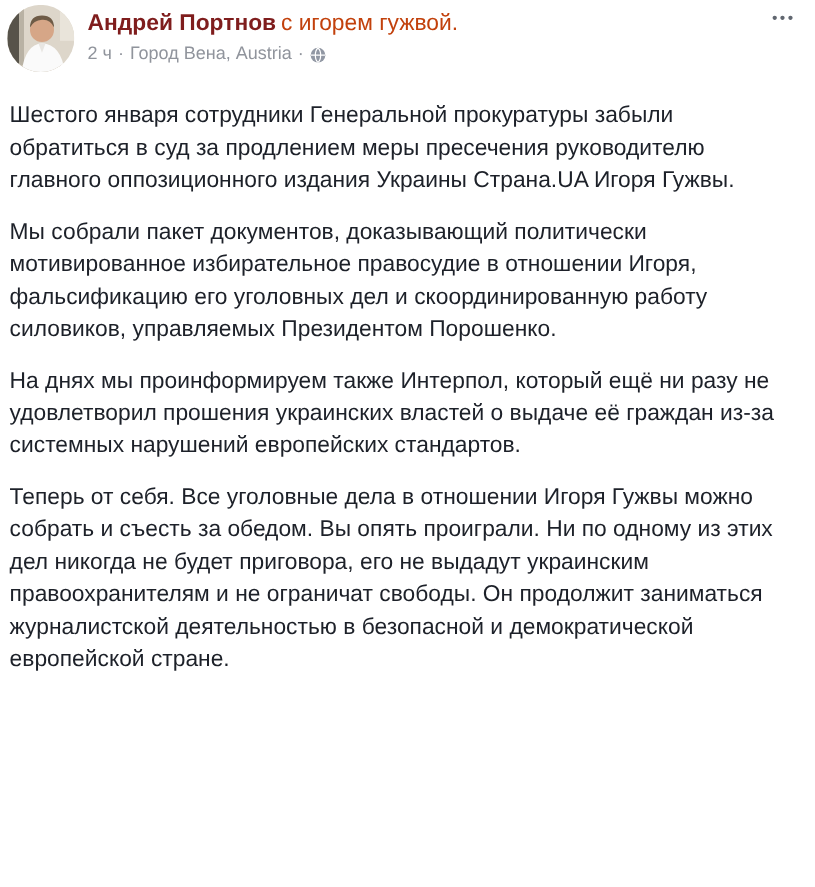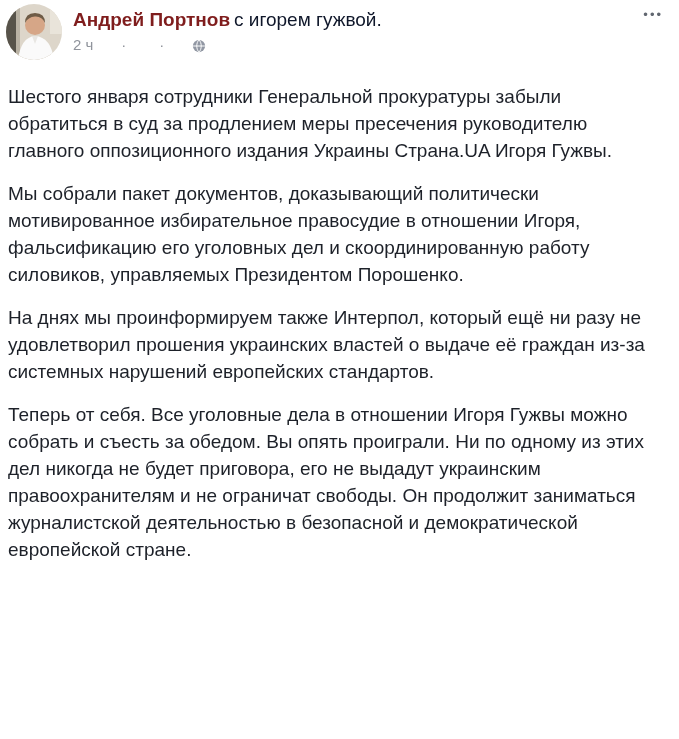--- a/index.html
+++ b/index.html
@@ -36,34 +36,33 @@
     line-height: 22px;
     white-space: nowrap;
   }
   .author {
     color: #7f1d1d;
     font-weight: bold;
     text-decoration: none;
     cursor: pointer;
   }
   .tagged {
-    color: #0f172a;
+    color: #c2410c;
     font-weight: normal;
     text-decoration: none;
     cursor: pointer;
     margin-left: 4px;
   }
   .meta-line {
     margin-top: 6px;
     font-size: 15px;
     line-height: 16px;
     color: #90949c;
     display: flex;
     align-items: center;
-    gap: 23px;
   }
   .meta-line .sep { margin: 0 5px; }
   .timestamp, .location {
     color: #90949c;
     text-decoration: none;
     cursor: pointer;
   }
   .globe { display: inline-flex; align-items: center; margin-top: 1px; }
 
   .options-btn {
@@ -111,20 +110,21 @@
       </svg>
     </div>
 
     <div class="header-main">
       <div class="name-line">
         <a class="author">Андрей Портнов</a><a class="tagged">с игорем гужвой.</a>
       </div>
       <div class="meta-line">
         <a class="timestamp">2 ч</a>
         <span class="sep">·</span>
+        <a class="location">Город Вена, Austria</a>
         <span class="sep">·</span>
         <span class="globe">
           <svg width="14" height="14" viewBox="0 0 16 16">
             <circle cx="8" cy="8" r="7" fill="#9197a3"></circle>
             <path d="M1.2,8 L14.8,8 M8,1.2 C4.6,4 4.6,12 8,14.8 M8,1.2 C11.4,4 11.4,12 8,14.8" stroke="#ffffff" stroke-width="1.1" fill="none"></path>
           </svg>
         </span>
       </div>
     </div>
 

